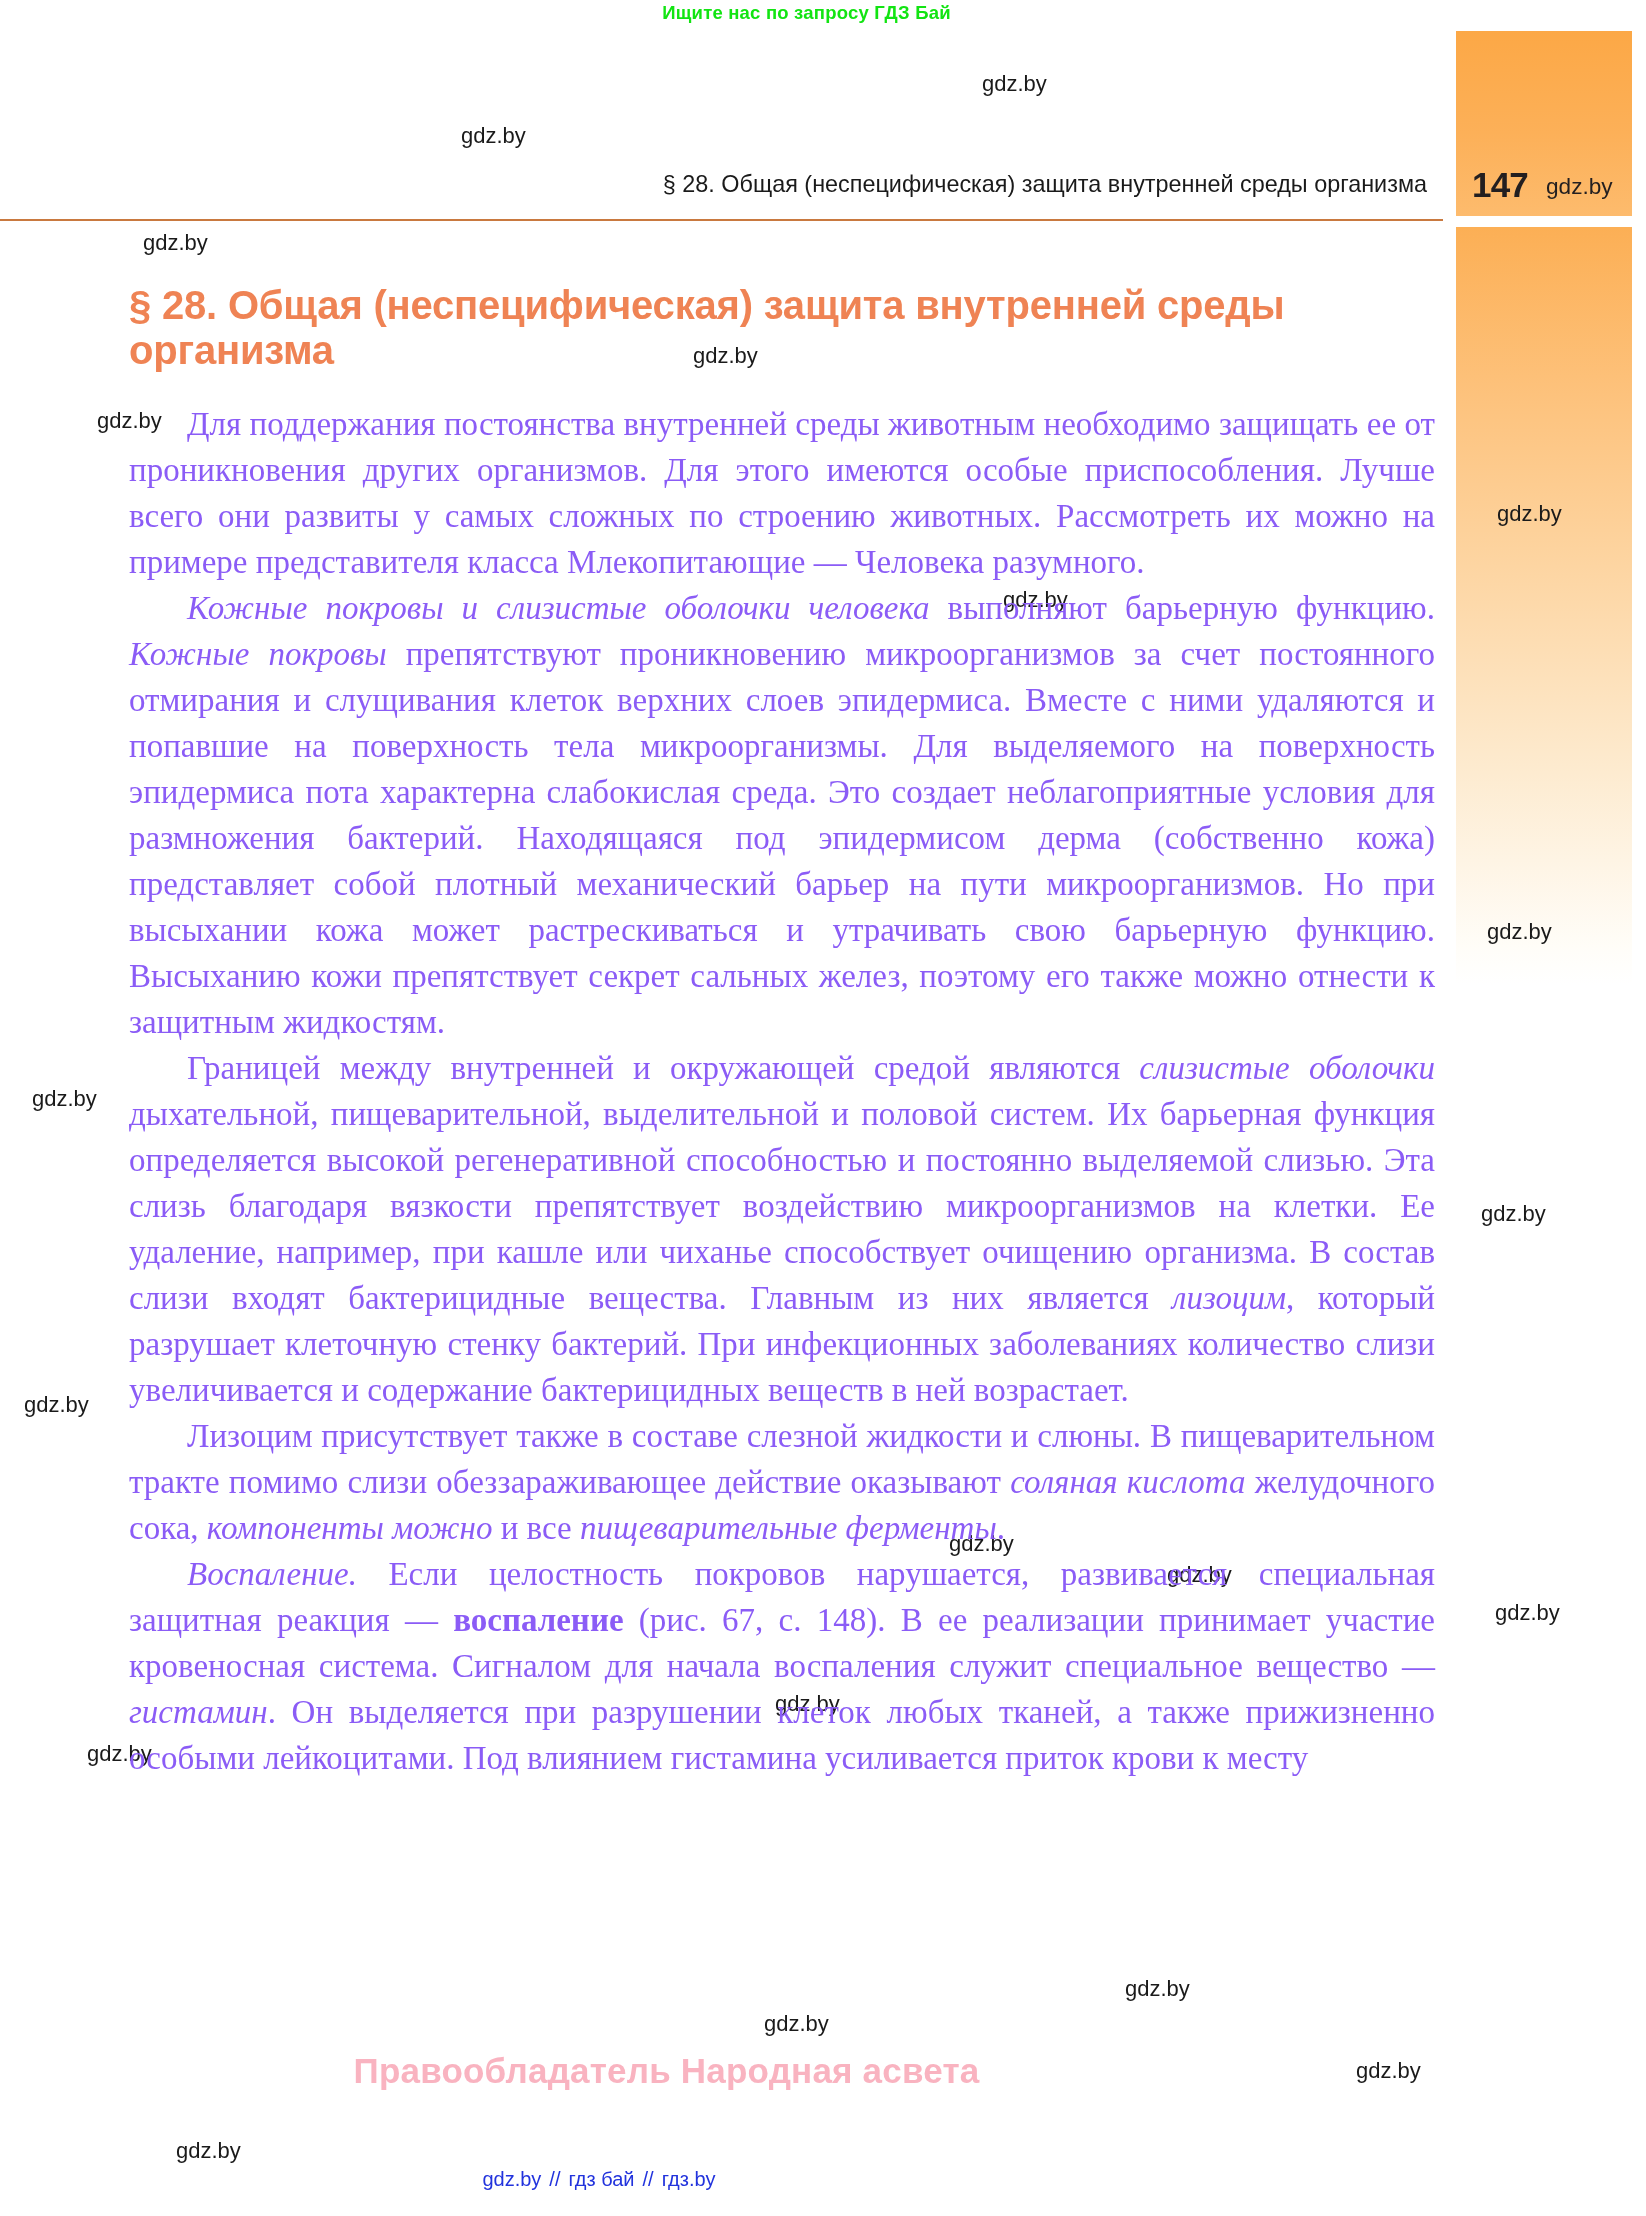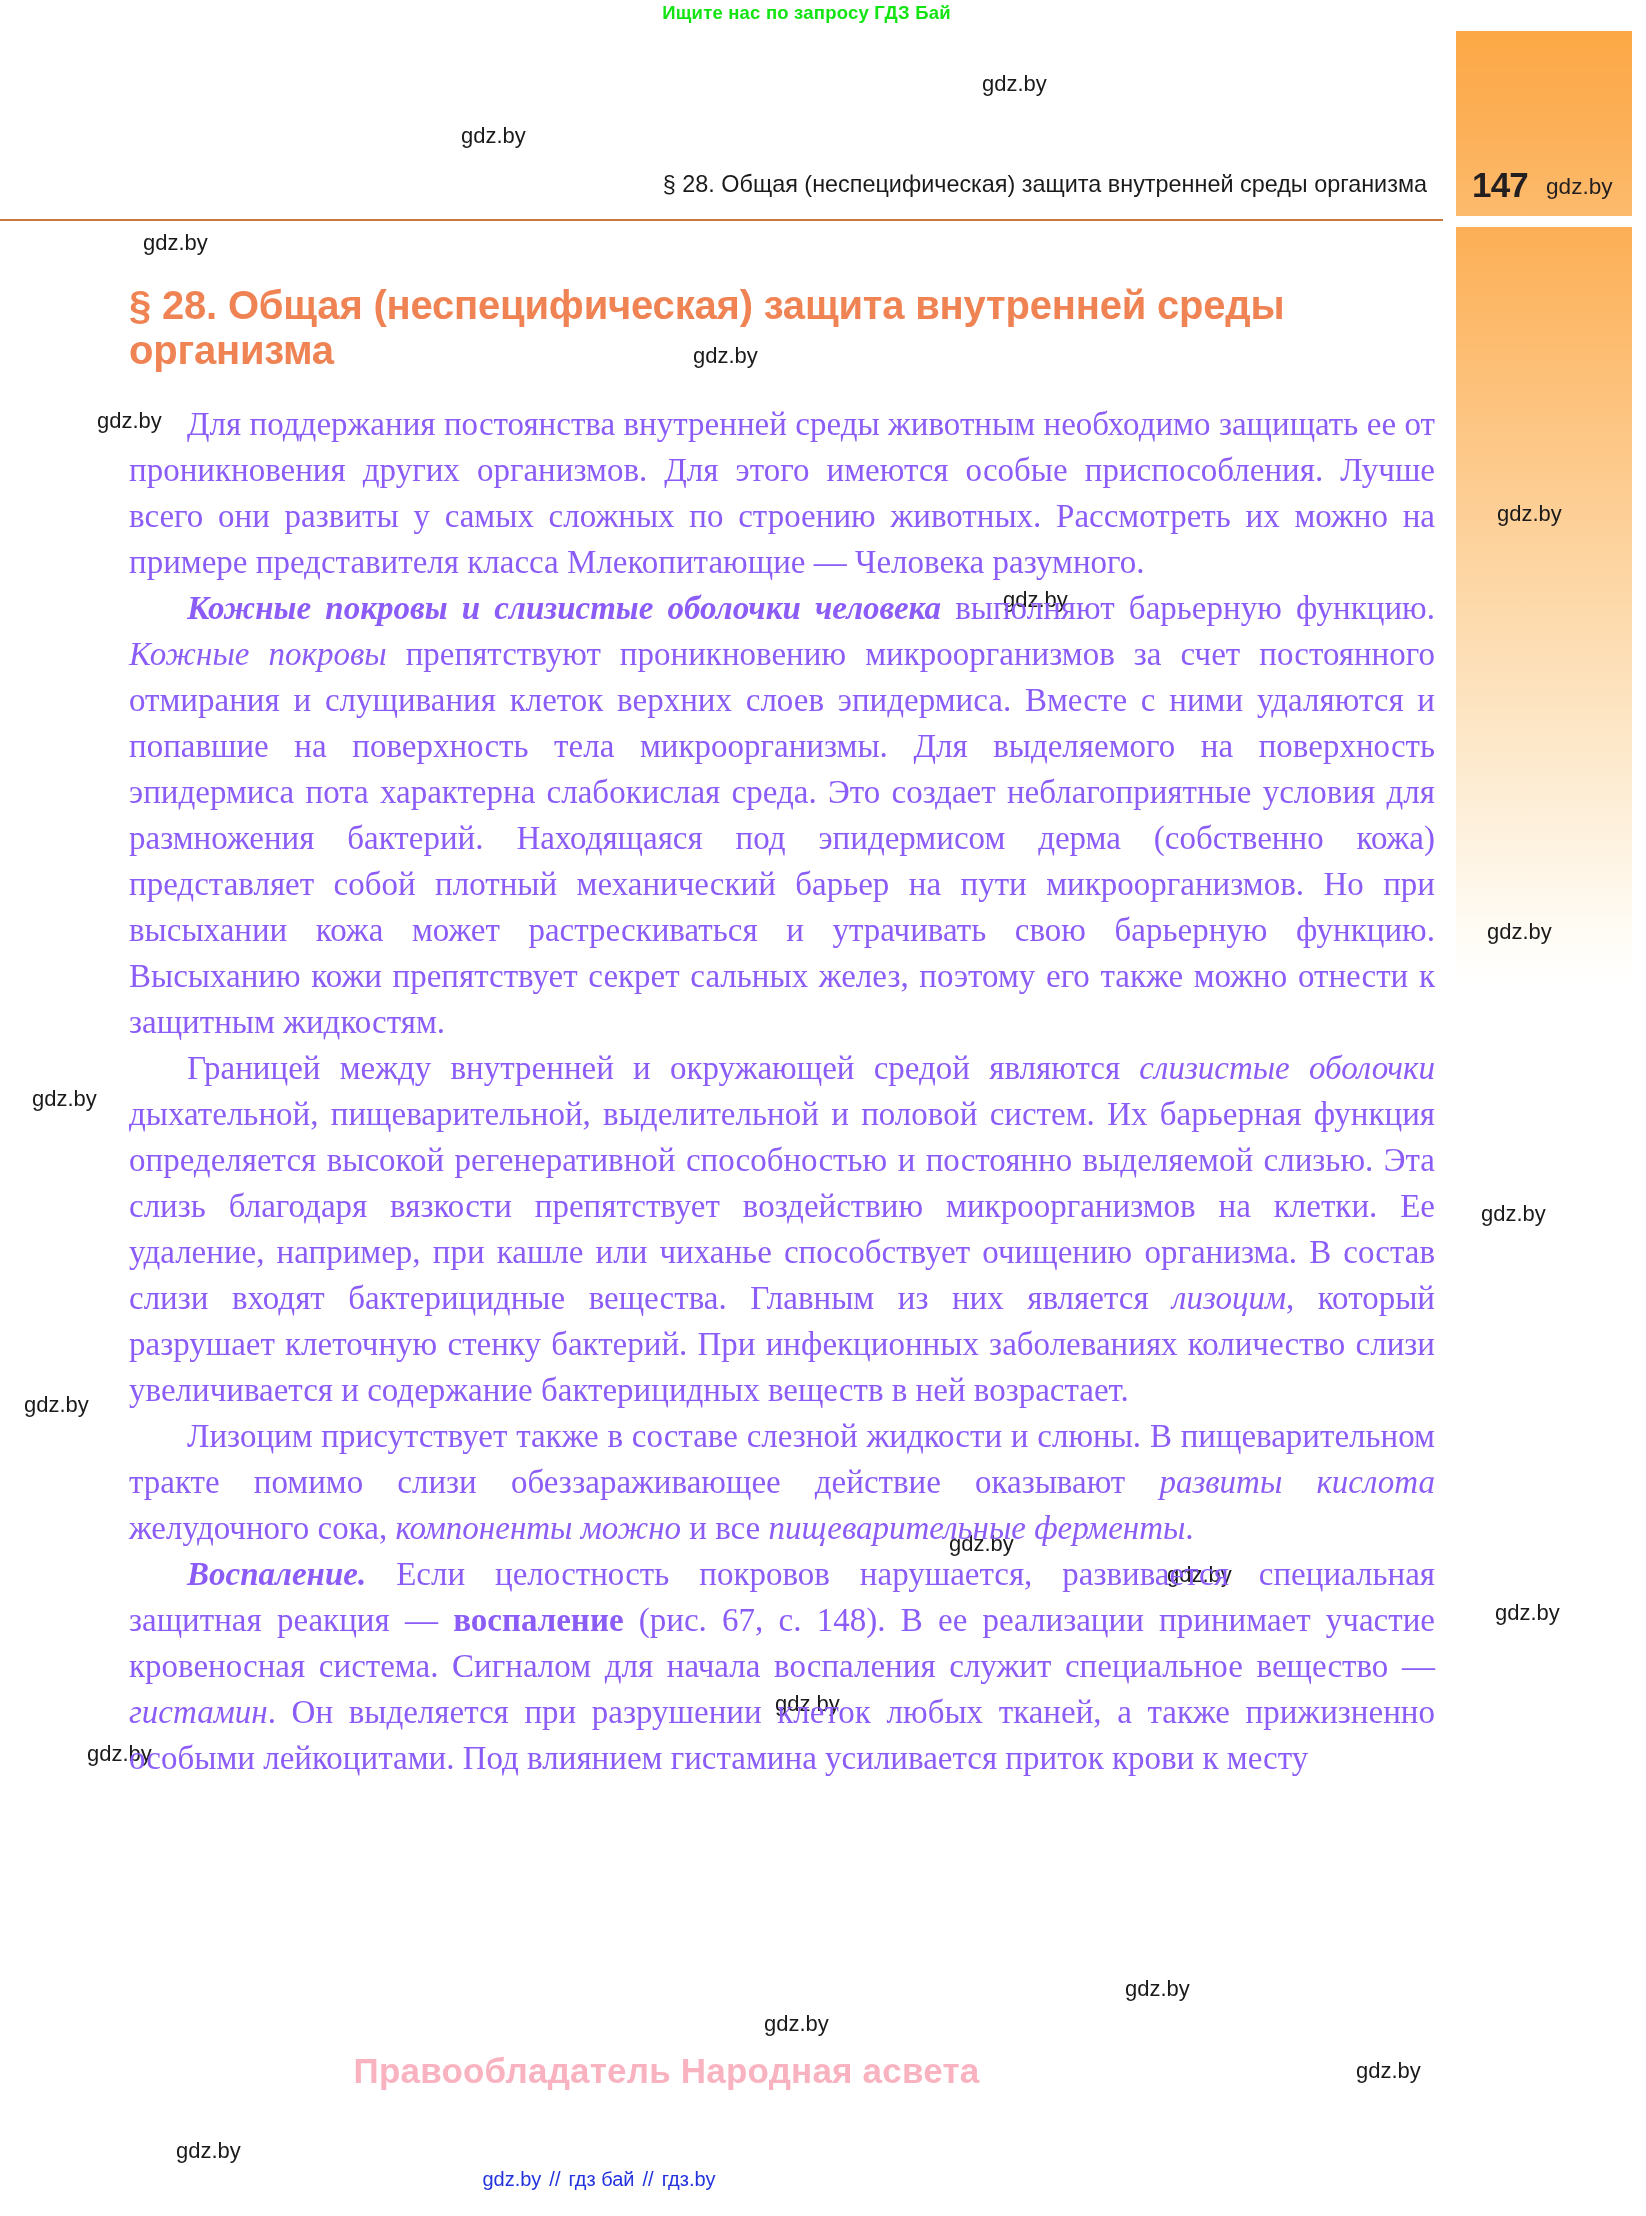--- a/index.html
+++ b/index.html
@@ -121,21 +121,21 @@
     color: #8b5cf6;
     text-align: justify;
     text-justify: inter-word;
   }
   .body-text p {
     margin: 0;
     text-indent: 58px;
   }
   .body-text i  { font-style: italic; }
   .body-text b  { font-weight: bold; }
-  .body-text .bi { font-style: italic; font-weight: bold; }
+  .body-text .bi { font-style: italic; font-weight: normal; }
 
   
   .wm {
     position: absolute;
     font-family: "Liberation Sans", sans-serif;
     font-size: 22px;
     color: #1a1a1a;
     white-space: nowrap;
   }
 
@@ -213,21 +213,21 @@
   <h1 class="heading">§ 28. Общая (неспецифическая) защита внутренней среды организма</h1>
 
   <div class="body-text">
 
     <p><span>Для поддержания постоянства внутренней среды животным необходимо защищать ее от проникновения других организмов. Для этого имеются особые приспособления. Лучше всего они развиты у самых сложных по строению животных. Рассмотреть их можно на примере представителя класса Млекопитающие — Человека разумного.</span></p>
 
     <p><span class="bi">Кожные покровы и слизистые оболочки человека</span><span> выполняют барьерную функцию. </span><i>Кожные покровы</i><span> препятствуют проникновению микроорганизмов за счет постоянного отмирания и слущивания клеток верхних слоев эпидермиса. Вместе с ними удаляются и попавшие на поверхность тела микроорганизмы. Для выделяемого на поверхность эпидермиса пота характерна слабокислая среда. Это создает неблагоприятные условия для размножения бактерий. Находящаяся под эпидермисом дерма (собственно кожа) представляет собой плотный механический барьер на пути микроорганизмов. Но при высыхании кожа может растрескиваться и утрачивать свою барьерную функцию. Высыханию кожи препятствует секрет сальных желез, поэтому его также можно отнести к защитным жидкостям.</span></p>
 
     <p><span>Границей между внутренней и окружающей средой являются </span><i>слизистые оболочки</i><span> дыхательной, пищеварительной, выделительной и половой систем. Их барьерная функция определяется высокой регенеративной способностью и постоянно выделяемой слизью. Эта слизь благодаря вязкости препятствует воздействию микроорганизмов на клетки. Ее удаление, например, при кашле или чиханье способствует очищению организма. В состав слизи входят бактерицидные вещества. Главным из них является </span><i>лизоцим</i><span>, который разрушает клеточную стенку бактерий. При инфекционных заболеваниях количество слизи увеличивается и содержание бактерицидных веществ в ней возрастает.</span></p>
 
-    <p><span>Лизоцим присутствует также в составе слезной жидкости и слюны. В пищеварительном тракте помимо слизи обеззараживающее действие оказывают </span><i>развиты кислота</i><span> желудочного сока, </span><i>компоненты можно</i><span> и все </span><i>пищеварительные ферменты</i><span>.</span></p>
+    <p><span>Лизоцим присутствует также в составе слезной жидкости и слюны. В пищеварительном тракте помимо слизи обеззараживающее действие оказывают </span><i>соляная кислота</i><span> желудочного сока, </span><i>компоненты можно</i><span> и все </span><i>пищеварительные ферменты</i><span>.</span></p>
 
     <p><span class="bi">Воспаление.</span><span> Если целостность покровов нарушается, развивается специальная защитная реакция — </span><b>воспаление</b><span> (рис. 67, с. 148). В ее реализации принимает участие кровеносная система. Сигналом для начала воспаления служит специальное вещество — </span><i>гистамин</i><span>. Он выделяется при разрушении клеток любых тканей, а также прижизненно особыми лейкоцитами. Под влиянием гистамина усиливается приток крови к месту</span></p>
 
   </div>
 
   <div class="copyright">Правообладатель Народная асвета</div>
 
   <div class="bottom-links">
     <span>gdz.by</span><span>//</span><span>гдз бай</span><span>//</span><span>гдз.by</span>
   </div>

